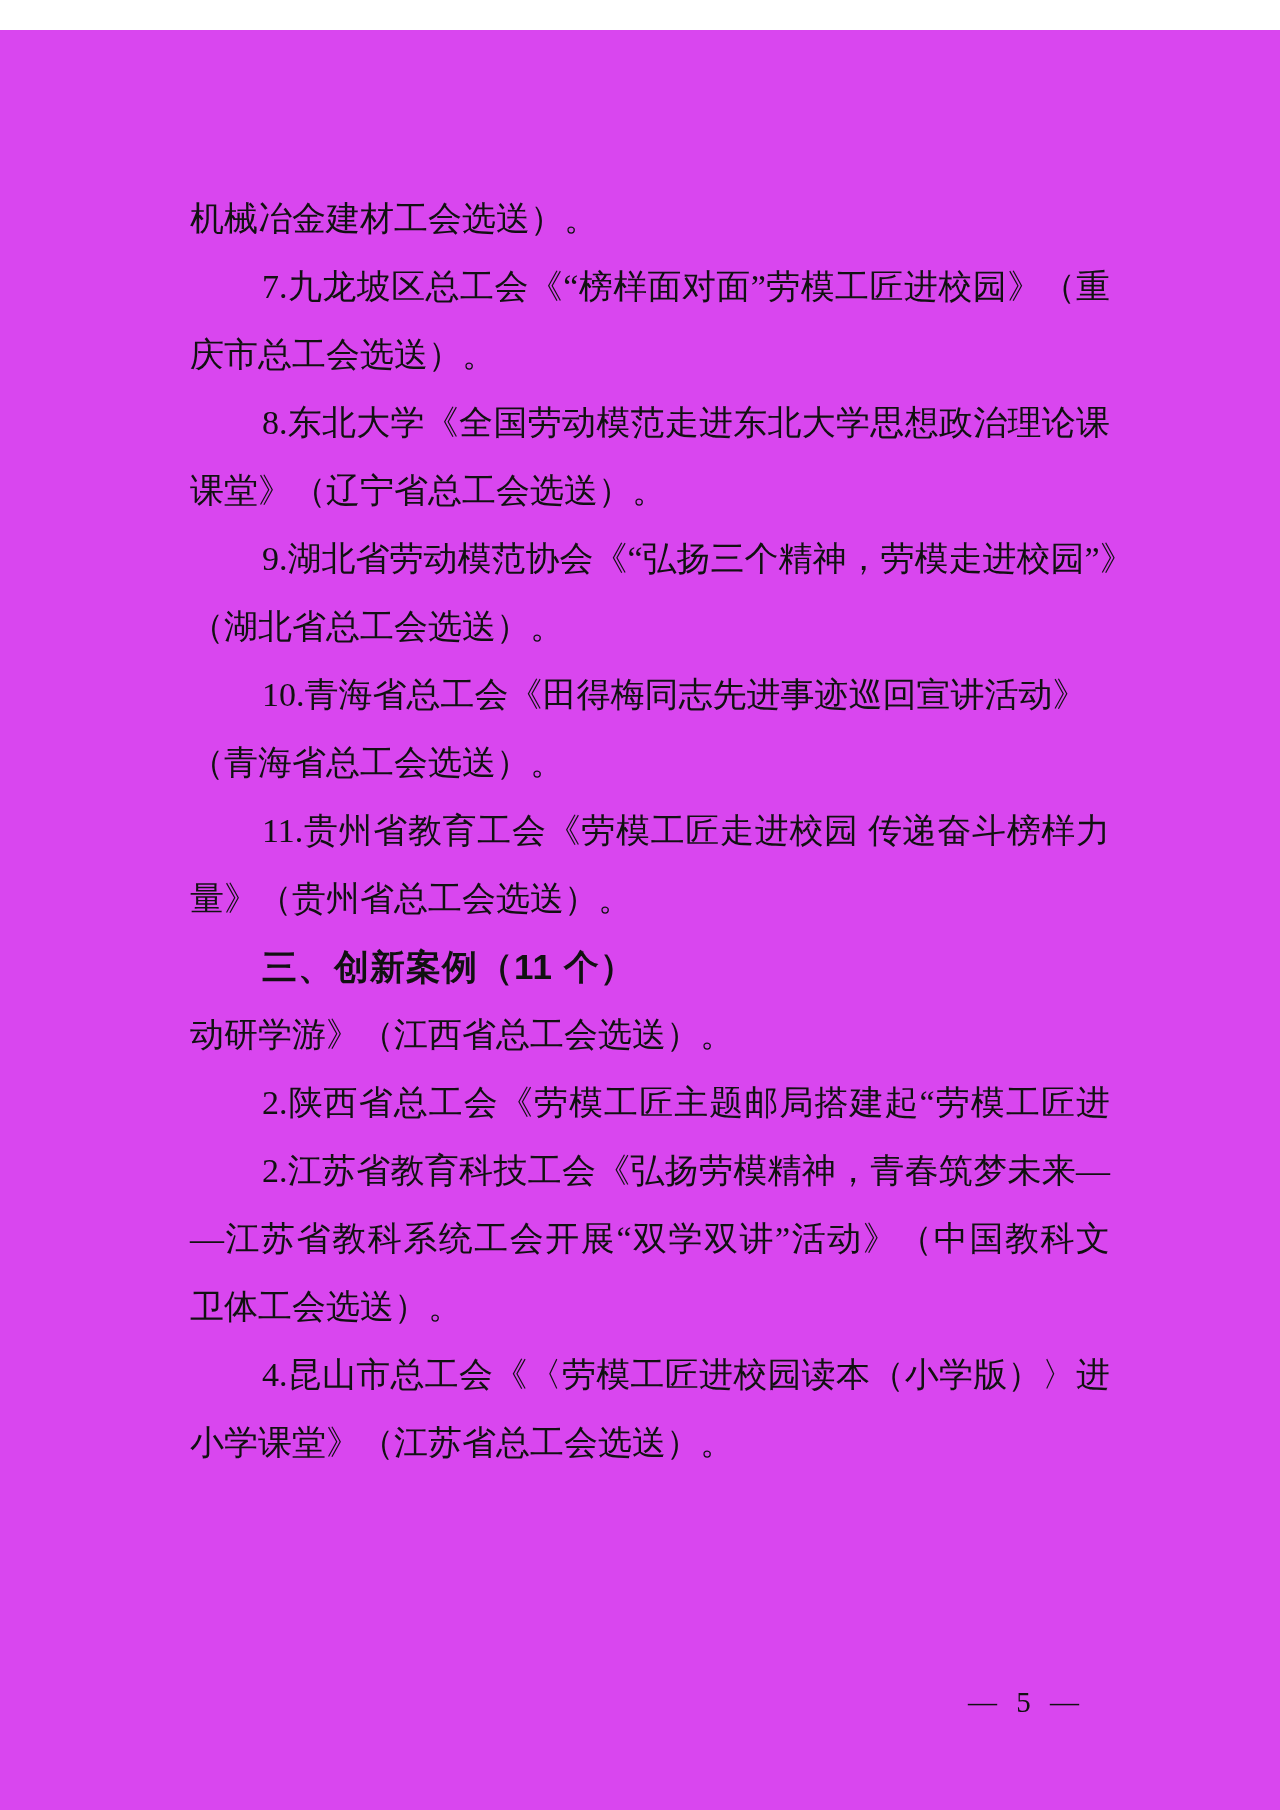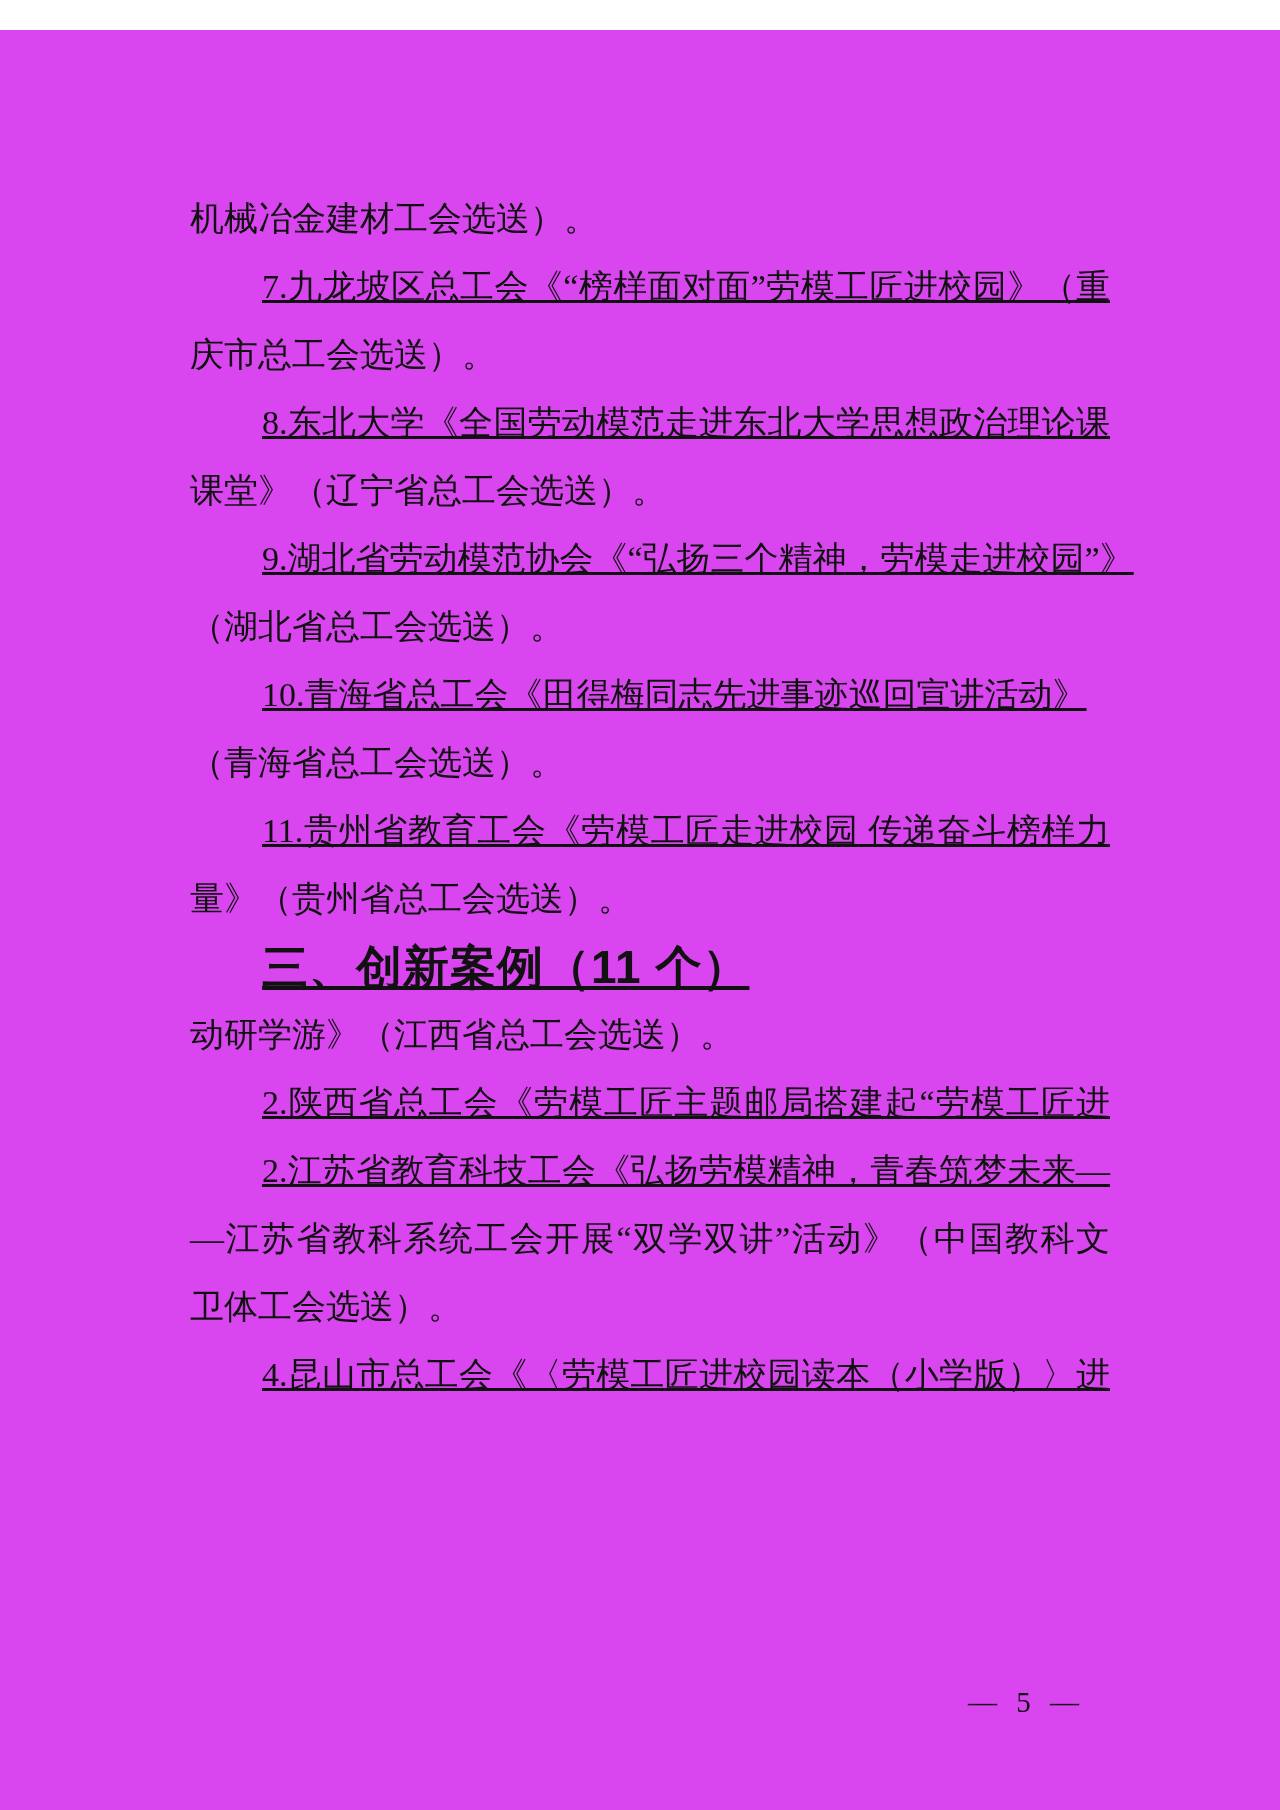--- a/index.html
+++ b/index.html
@@ -25,30 +25,29 @@
   }
   .line {
     font-size: 34px;
     line-height: 68px;
     height: 68px;
     white-space: nowrap;
     text-align: left;
   }
   .line.ind {
     padding-left: 72px;
-    text-decoration: underline;
   }
   .line.full {
     text-align: justify;
     text-align-last: justify;
   }
   .line.heading {
     font-family: "Liberation Sans", sans-serif;
     font-weight: bold;
-    font-size: 46px;
+    font-size: 35px;
     letter-spacing: 1px;
     text-align: left;
     text-align-last: left;
   }
   .pagenum {
     position: absolute;
     top: 1648px;
     right: 195px;
     font-size: 29px;
     line-height: 48px;
@@ -74,15 +73,16 @@
     <div class="line">（青海省总工会选送）。</div>
     <div class="line ind full">11.贵州省教育工会《劳模工匠走进校园 传递奋斗榜样力</div>
     <div class="line">量》（贵州省总工会选送）。</div>
     <div class="line ind heading">三、创新案例（11 个）</div>
     <div class="line">动研学游》（江西省总工会选送）。</div>
     <div class="line ind full">2.陕西省总工会《劳模工匠主题邮局搭建起“劳模工匠进</div>
     <div class="line ind full">2.江苏省教育科技工会《弘扬劳模精神，青春筑梦未来—</div>
     <div class="line full">—江苏省教科系统工会开展“双学双讲”活动》（中国教科文</div>
     <div class="line">卫体工会选送）。</div>
     <div class="line ind full">4.昆山市总工会《〈劳模工匠进校园读本（小学版）〉进</div>
+    <div class="line">小学课堂》（江苏省总工会选送）。</div>
   </div>
   <div class="pagenum">— 5 —</div>
 </div>
 
 </body></html>

